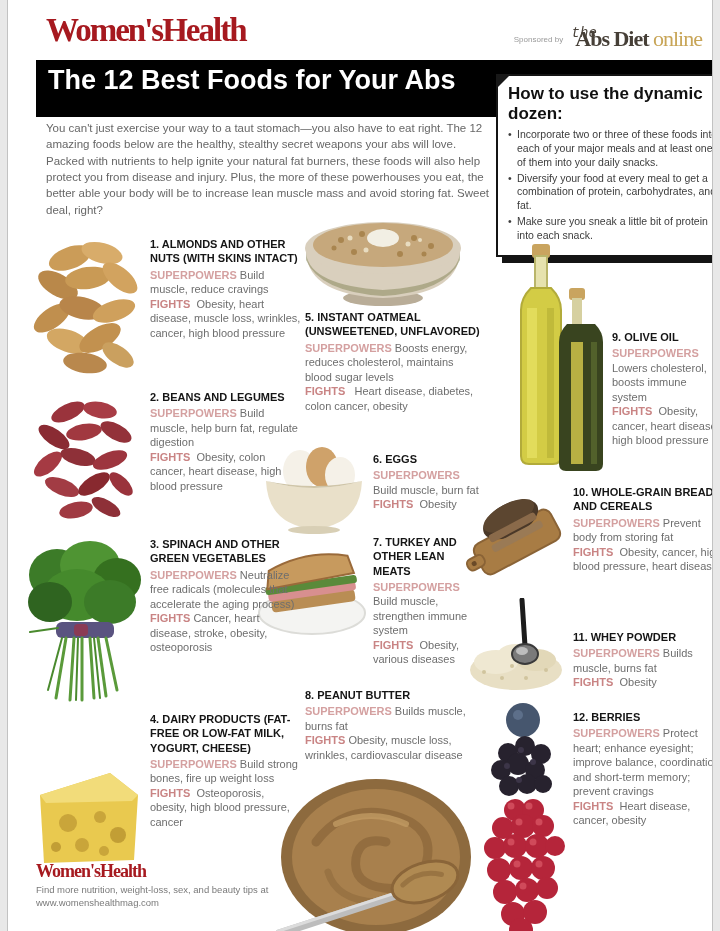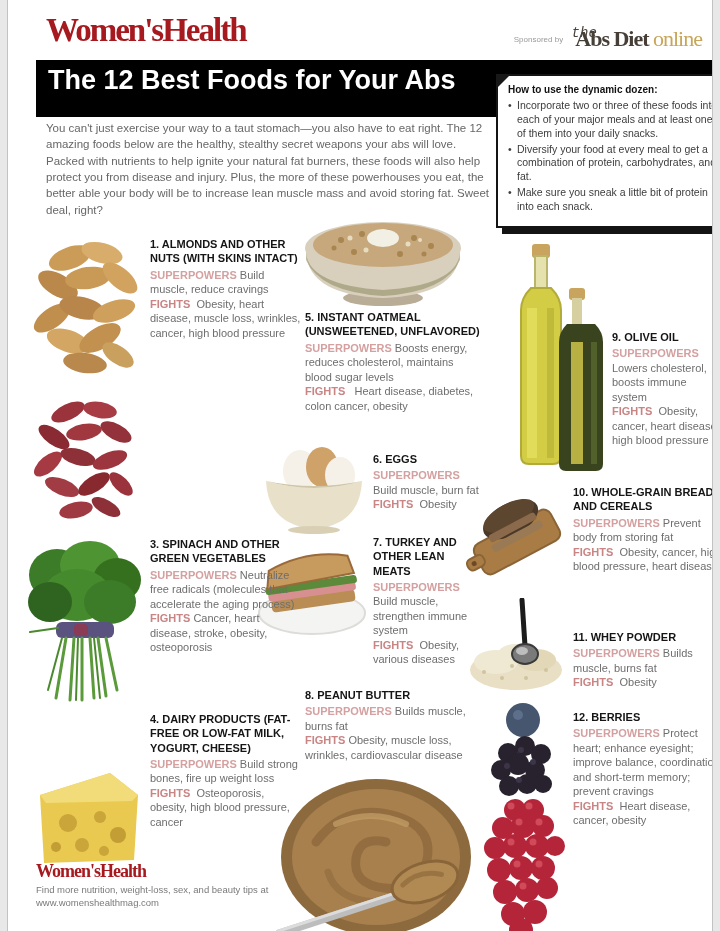--- a/index.html
+++ b/index.html
@@ -20,21 +20,21 @@
   .banner{position:absolute;left:28px;top:60px;width:685px;height:57px;background:#000000;}
   .banner-title{position:absolute;left:12px;top:5px;color:#ffffff;font-size:27px;font-weight:bold;letter-spacing:0;}
   .banner-sub{position:absolute;left:14px;top:38px;color:#eeeeee;font-size:11px;}
   .banner-sub .brand{font-style:italic;font-weight:bold;}
 
   
   .howto{position:absolute;left:488px;top:74px;width:210px;background:#ffffff;
          border:2px solid #141414;box-shadow:6px 6px 0 #141414;padding:8px 9px 10px 10px;}
   .howto-notch{position:absolute;left:-2px;top:-2px;width:0;height:0;
                border-top:15px solid #181818;border-right:15px solid transparent;}
-  .howto-title{font-size:10px;font-weight:bold;color:#111;margin:0 0 4px 0;}
+  .howto-title{font-size:17px;font-weight:bold;color:#111;margin:0 0 4px 0;}
   .howto ul{margin:0;padding:0;list-style:none;}
   .howto li{font-size:10.5px;color:#3c3c3c;line-height:1.32;padding-left:9px;position:relative;margin-bottom:2px;}
   .howto li:before{content:"\2022";position:absolute;left:0;top:0;}
 
   
   .intro{position:absolute;left:38px;top:120px;width:448px;font-size:11.5px;color:#676767;line-height:1.42;}
 
   
   .food{position:absolute;}
   .food-name{font-size:11px;font-weight:bold;color:#151515;line-height:1.3;margin-bottom:2px;}
@@ -328,20 +328,27 @@
   </svg>
 
   <div class="food" style="left:142px;top:237px;width:152px">
     <div class="food-name">1. ALMONDS AND OTHER NUTS (WITH SKINS INTACT)</div>
     <div class="food-body">
       <p class="food-line"><span class="sp-label">SUPERPOWERS</span> <span>Build muscle, reduce cravings</span></p>
       <p class="food-line"><span class="fi-label">FIGHTS</span>&nbsp; <span>Obesity, heart disease, muscle loss, wrinkles, cancer, high blood pressure</span></p>
     </div>
   </div>
 
+  <div class="food" style="left:142px;top:390px;width:152px">
+    <div class="food-name">2. BEANS AND LEGUMES</div>
+    <div class="food-body">
+      <p class="food-line"><span class="sp-label">SUPERPOWERS</span> <span>Build muscle, help burn fat, regulate digestion</span></p>
+      <p class="food-line"><span class="fi-label">FIGHTS</span>&nbsp; <span>Obesity, colon cancer, heart disease, high blood pressure</span></p>
+    </div>
+  </div>
 
   <div class="food" style="left:142px;top:537px;width:152px">
     <div class="food-name">3. SPINACH AND OTHER GREEN VEGETABLES</div>
     <div class="food-body">
       <p class="food-line"><span class="sp-label">SUPERPOWERS</span> <span>Neutralize free radicals (molecules that accelerate the aging process)</span></p>
       <p class="food-line"><span class="fi-label">FIGHTS</span> <span>Cancer, heart disease, stroke, obesity, osteoporosis</span></p>
     </div>
   </div>
 
   <div class="food" style="left:142px;top:712px;width:152px">

